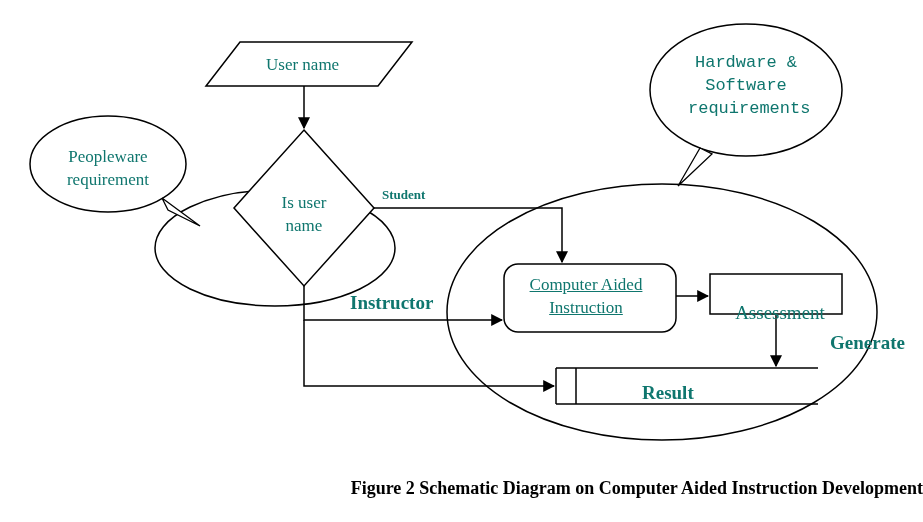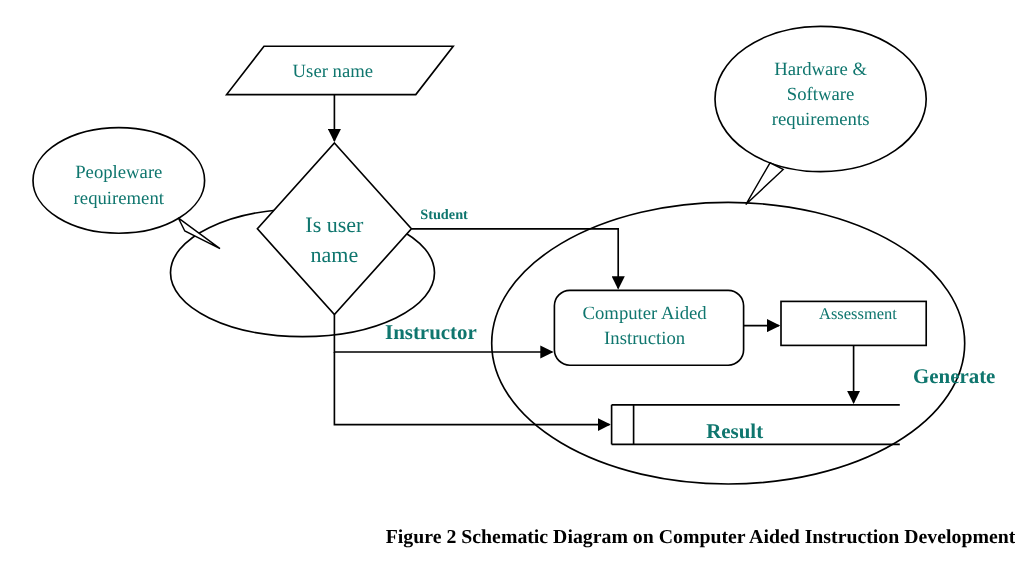--- a/index.html
+++ b/index.html
@@ -81,34 +81,34 @@
 
   <polyline points="304,320 304,386 554,386" fill="none" stroke="#000" stroke-width="1.5" marker-end="url(#arrow)"></polyline>
 
   <line x1="676" y1="296" x2="708" y2="296" stroke="#000" stroke-width="1.5" marker-end="url(#arrow)"></line>
 
   <polyline points="776,314 776,366" fill="none" stroke="#000" stroke-width="1.5" marker-end="url(#arrow)"></polyline>
 </svg>
 
 <div class="lbl" style="left:266px; top:54px; font-size:17px;">User name</div>
 
-<div class="lbl center" style="left:268px; top:192px; width:72px; font-size:20px;">Is user
+<div class="lbl center" style="left:268px; top:192px; width:72px; font-size:17px;">Is user
 name</div>
 
-<div class="lbl center" style="left:506px; top:274px; width:160px; font-size:17px;">Computer Aided
+<div class="lbl center" style="left:506px; top:274px; width:160px; font-size:17px;text-decoration:underline;">Computer Aided
 Instruction</div>
 
-<div class="lbl center" style="left:710px; top:276px; width:140px; font-size:15px;">Assessment</div>
+<div class="lbl center" style="left:710px; top:300px; width:140px; font-size:19px;">Assessment</div>
 
 <div class="lbl bold" style="left:642px; top:380px; font-size:19px;">Result</div>
 
 <div class="lbl center" style="left:52px; top:146px; width:112px; font-size:17px;">Peopleware
 requirement</div>
 
-<div class="lbl center" style="left:688px; top:52px; width:116px; font-size:17px;">Hardware &amp;
+<div class="lbl center" style="left:688px; top:52px; width:116px; font-size:17px;font-family:Liberation Mono, monospace;">Hardware &amp;
 Software
 requirements</div>
 
 <div class="lbl bold" style="left:382px; top:186px; font-size:13px;">Student</div>
 
 <div class="lbl bold" style="left:350px; top:290px; font-size:19px;">Instructor</div>
 
 <div class="lbl bold" style="left:830px; top:330px; font-size:19px;">Generate</div>
 
 <div class="caption" style="top:478px;">Figure 2 Schematic Diagram on Computer Aided Instruction Development</div>

